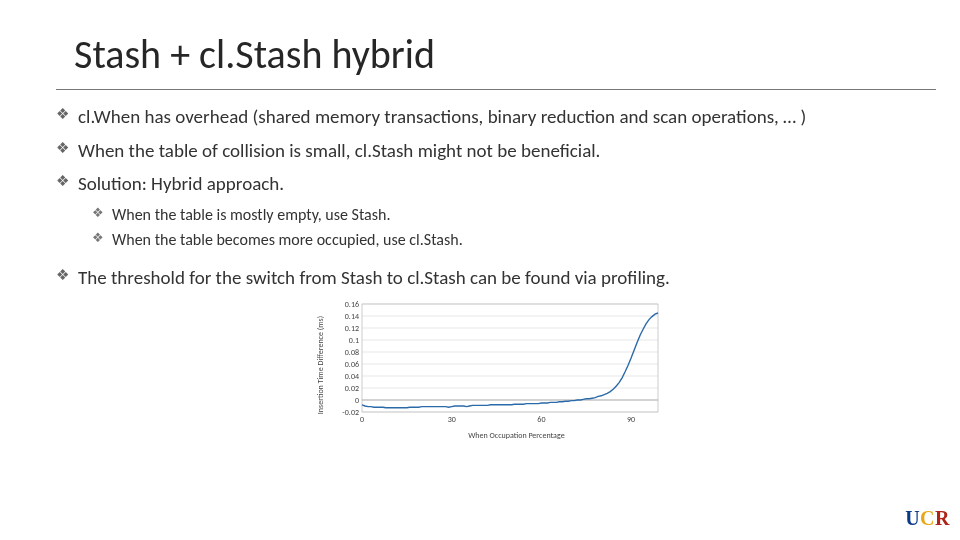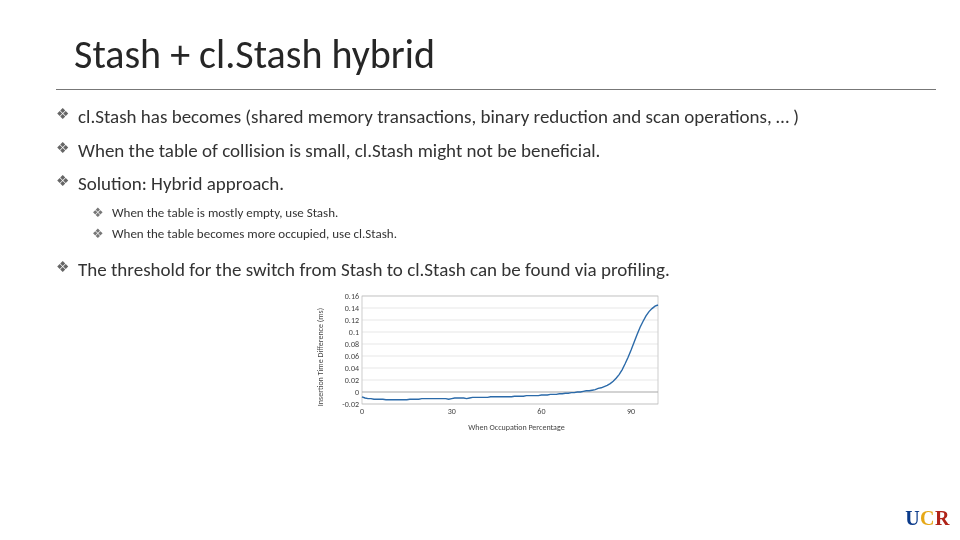--- a/index.html
+++ b/index.html
@@ -49,21 +49,21 @@
     color: #666;
   }
   ul.sub {
     list-style: none;
     padding: 0;
     margin: 2px 0 0 36px;
   }
   ul.sub > li {
     position: relative;
     padding: 2px 0 2px 20px;
-    font-size: 13px;
+    font-size: 16px;
     line-height: 1.3;
     color: #333;
   }
   ul.sub > li::before {
     content: "❖";
     position: absolute;
     left: 0;
     top: 2px;
     font-size: 13px;
     color: #777;
@@ -119,21 +119,21 @@
     font-family: inherit;
   }
 </style>
 </head>
 <body>
 
 <div class="slide">
   <h1 class="title">Stash + cl.Stash hybrid</h1>
 
   <ul class="bullets">
-    <li>cl.Stash has becomes (shared memory transactions, binary reduction and scan operations, … )</li>
+    <li>cl.When has overhead (shared memory transactions, binary reduction and scan operations, … )</li>
     <li>When the table of collision is small, cl.Stash might not be beneficial.</li>
     <li>Solution: Hybrid approach.</li>
   </ul>
   <ul class="sub">
     <li>When the table is mostly empty, use Stash.</li>
     <li>When the table becomes more occupied, use cl.Stash.</li>
   </ul>
   <ul class="bullets">
     <li>The threshold for the switch from Stash to cl.Stash can be found via profiling.</li>
   </ul>

